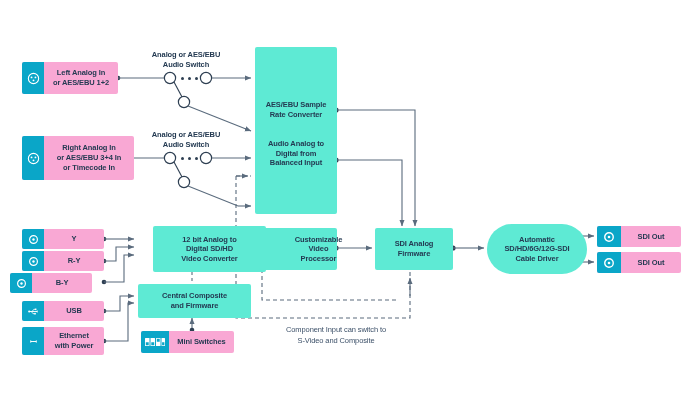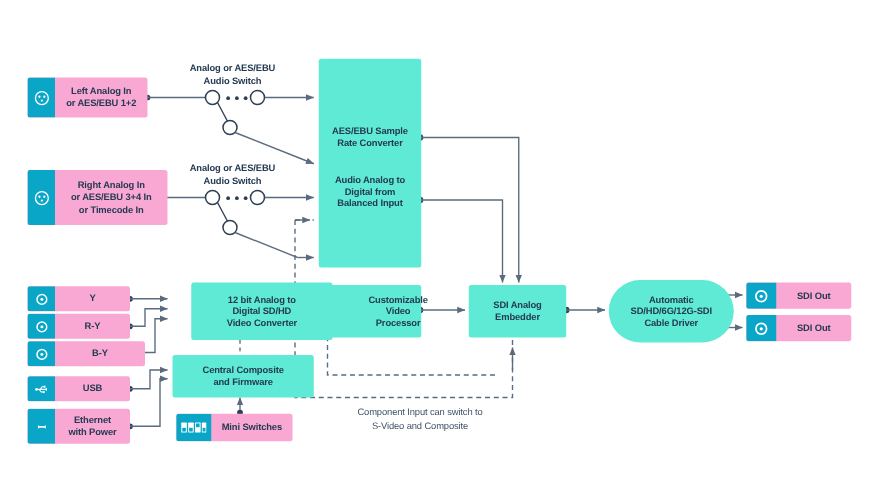--- a/index.html
+++ b/index.html
@@ -261,21 +261,21 @@
       <svg width="11" height="11" viewBox="0 0 24 24" aria-hidden="true">
         <circle cx="12" cy="12" r="8.5" fill="none" stroke="#ffffff" stroke-width="2.6"></circle>
         <circle cx="12" cy="12" r="2.6" fill="#ffffff"></circle>
       </svg>
     </div>
     <div class="lbl" style="font-size:7.5px;">
         <span>R-Y</span>
       </div>
   </div>
 
-  <div class="port" style="left:22px;top:273px;width:94px;height:20px;">
+  <div class="port" style="left:10px;top:273px;width:82px;height:20px;">
     <div class="ico" style="width:22px;">
       <svg width="11" height="11" viewBox="0 0 24 24" aria-hidden="true">
         <circle cx="12" cy="12" r="8.5" fill="none" stroke="#ffffff" stroke-width="2.6"></circle>
         <circle cx="12" cy="12" r="2.6" fill="#ffffff"></circle>
       </svg>
     </div>
     <div class="lbl" style="font-size:7.5px;">
         <span>B-Y</span>
       </div>
   </div>
@@ -334,21 +334,21 @@
   <div class="node" style="left:259px;top:228px;width:78px;height:42px;padding-left:41px;">
     <span class="txt" style="font-size:7.5px;">
       <span>Customizable</span><br>
       <span>Video Processor</span>
     </span>
   </div>
 
   <div class="node" style="left:375px;top:228px;width:78px;height:42px;">
     <span class="txt" style="font-size:7.5px;">
       <span>SDI Analog</span><br>
-      <span>Embedder</span>
+      <span>Firmware</span>
     </span>
   </div>
 
   <div class="node" style="left:487px;top:224px;width:100px;height:50px;border-radius:25px;">
     <span class="txt" style="font-size:7.5px;">
       <span>Automatic</span><br>
       <span>SD/HD/6G/12G-SDI</span><br>
       <span>Cable Driver</span>
     </span>
   </div>

